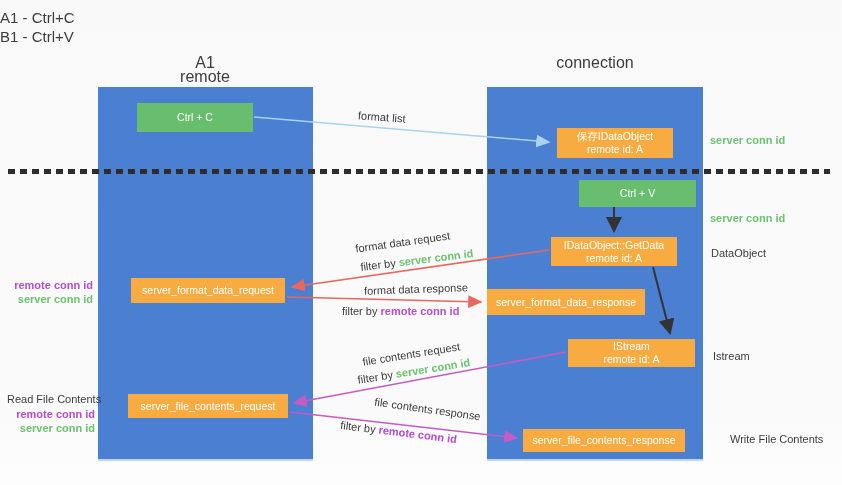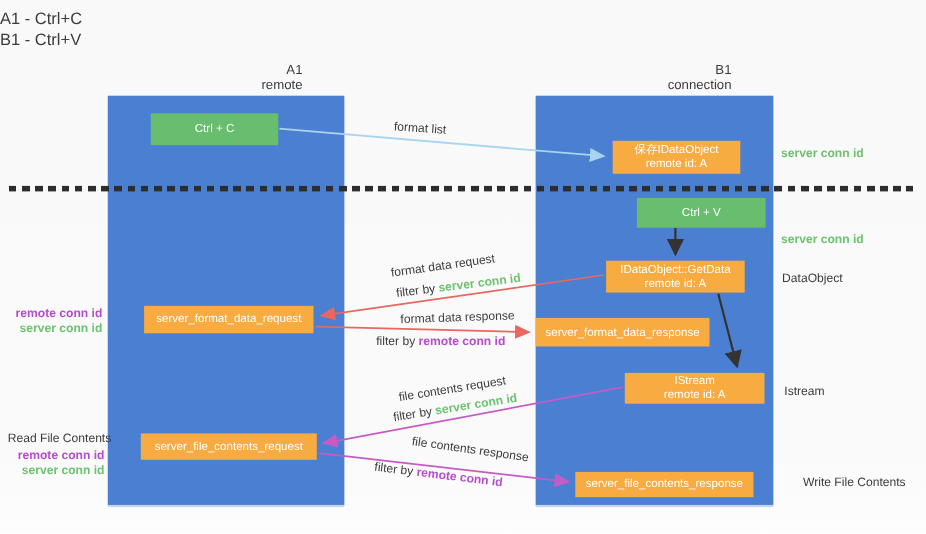--- a/index.html
+++ b/index.html
@@ -20,21 +20,21 @@
   body{font-family:"Liberation Sans","DejaVu Sans",sans-serif;}
   .canvas{
     position:relative;width:842px;height:485px;overflow:hidden;
     background:linear-gradient(to bottom,#f9f9fa 0%,#fafafb 85%,#fdfdfe 100%);
   }
   .title{
     position:absolute;left:0;right:0;top:8px;
     font-size:15px;line-height:19px;color:var(--text-dark);
   }
   .lane-header{
-    position:absolute;text-align:right;font-size:12px;line-height:14px;color:var(--text-dark);
+    position:absolute;text-align:center;font-size:16px;line-height:14px;color:var(--text-dark);
   }
   #hdrA{left:135px;top:56px;width:140px;}
   #hdrB{left:525px;top:56px;width:140px;}
   .lane{
     position:absolute;background:var(--lane-blue);
     box-shadow:0 2px 0 rgba(170,195,235,.7);
     z-index:1;
   }
   #laneA{left:98px;top:87px;width:215px;height:372px;}
   #laneB{left:487px;top:87px;width:216px;height:372px;}
@@ -135,21 +135,20 @@
   <div class="title">
     <div>A1 - Ctrl+C</div>
     <div>B1 - Ctrl+V</div>
   </div>
 
   <div class="lane-header" id="hdrA">
     <div>A1</div>
     <div>remote</div>
   </div>
   <div class="lane-header" id="hdrB">
-    <div>B1</div>
     <div>connection</div>
   </div>
 
   <div class="node green" id="n-ctrl-c">
     <span>Ctrl + C</span>
   </div>
 
   <div class="node orange" id="n-save">
     <span>保存IDataObject</span>
     <span>remote id: A</span>

